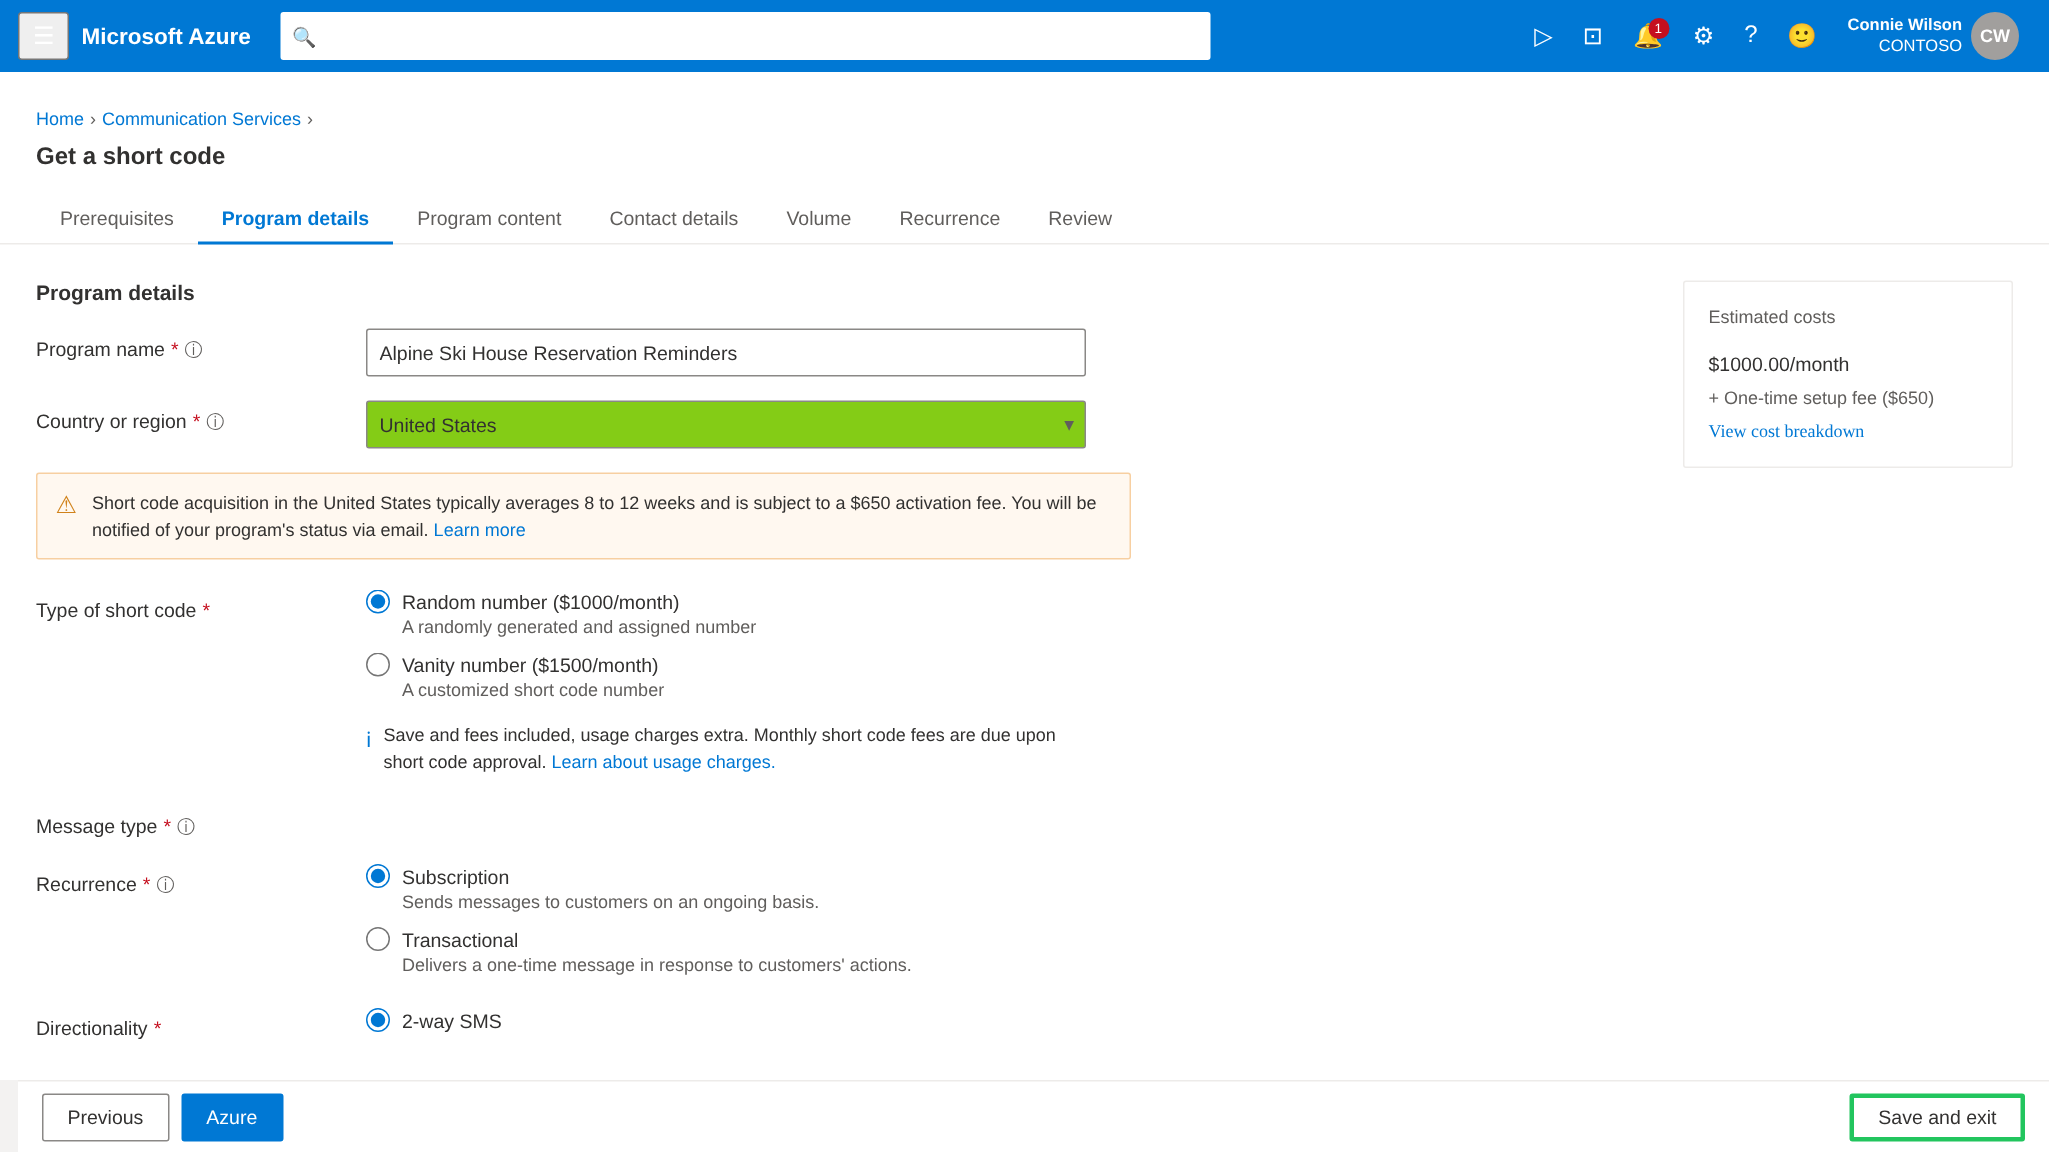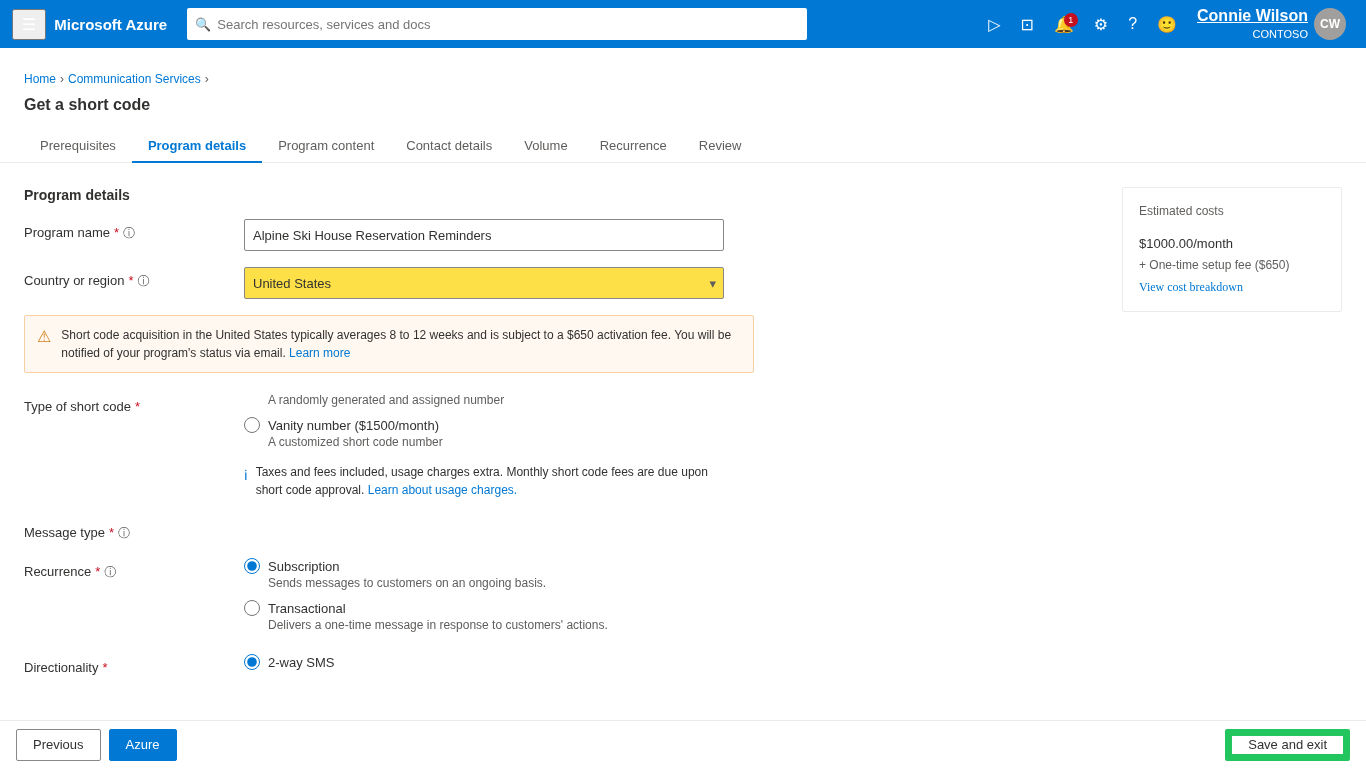--- a/index.html
+++ b/index.html
@@ -83,21 +83,21 @@
       align-items: center;
       gap: 6px;
       color: white;
       cursor: pointer;
       padding: 4px 8px;
     }
     .topnav-user-info {
       text-align: right;
       line-height: 1.3;
     }
-    .topnav-user-name { font-size: 16px; font-weight: 600; text-decoration: underline; }
+    .topnav-user-name { font-size: 11px; font-weight: 600; }
     .topnav-user-org { font-size: 11px; }
     .topnav-avatar {
       width: 32px;
       height: 32px;
       border-radius: 50%;
       background: #a19f9d;
       display: flex;
       align-items: center;
       justify-content: center;
       font-size: 12px;
@@ -209,21 +209,21 @@
     }
 
     .select-input {
       width: 100%;
       height: 32px;
       border: 1px solid #8a8886;
       border-radius: 2px;
       padding: 0 28px 0 8px;
       font-size: 13px;
       color: #323130;
-      background: #fde047;
+      background: #84cc16;
       appearance: none;
       cursor: pointer;
       outline: none;
     }
     .select-wrap {
       position: relative;
     }
     .select-wrap::after {
       content: '▾';
       position: absolute;
@@ -315,21 +315,21 @@
       color: #323130;
     }
     .cost-amount span { font-size: 13px; font-weight: 400; }
     .cost-setup { font-size: 12px; color: #605e5c; margin-top: 4px; }
     .cost-link { color: #0078d4; font-size: 12px; text-decoration: none; margin-top: 8px; display: block; font-family: Liberation Serif, serif; }
 
     
     .bottom-bar {
       position: fixed;
       bottom: 0;
-      left: 0;
+      left: 12px;
       right: 0;
       height: 48px;
       background: #fff;
       border-top: 1px solid #edebe9;
       display: flex;
       align-items: center;
       padding: 0 16px;
       gap: 8px;
       z-index: 100;
     }
@@ -346,34 +346,33 @@
       border: 1px solid #8a8886;
       color: #323130;
     }
     .btn-primary {
       background: #0078d4;
       border: 1px solid #0078d4;
       color: #fff;
     }
     .btn-save-exit {
       background: #fff;
-      border: 7px solid #22c55e;
+      border: 3px solid #22c55e;
       color: #323130;
       margin-left: auto;
     }
   </style>
 </head>
 <body>
 
 <nav class="topnav">
   <button class="topnav-hamburger">☰</button>
   <span class="topnav-title">Microsoft Azure</span>
   <div class="topnav-search">
     <span style="color:#605e5c;">🔍</span>
-    <input type="text" placeholder="Search resources, services and docs" style="">
   </div>
   <div class="topnav-icons">
     <button class="topnav-icon-btn" title="Cloud Shell">
       <span>▷</span>
     </button>
     <button class="topnav-icon-btn" title="Portal settings">
       <span>⊡</span>
     </button>
     <button class="topnav-icon-btn" title="Notifications">
       <span>🔔</span>
@@ -462,36 +461,40 @@
 
       <div class="form-row">
         <label class="form-label">
           <span>Type of short code</span>
           <span class="required">*</span>
         </label>
         <div class="form-control-wrap">
           <div class="radio-group">
 
             <div class="radio-item">
+              <div class="radio-row">
+                <input type="radio" name="shortcode_type" class="radio-input" checked="" style="">
+                <span class="radio-label">Random number ($1000/month)</span>
+              </div>
               <div class="radio-desc">A randomly generated and assigned number</div>
             </div>
 
             <div class="radio-item">
               <div class="radio-row">
                 <input type="radio" name="shortcode_type" class="radio-input" style="">
                 <span class="radio-label">Vanity number ($1500/month)</span>
               </div>
               <div class="radio-desc">A customized short code number</div>
             </div>
           </div>
 
           <div class="info-box">
             <span class="info-icon-blue">ℹ</span>
             <div class="info-text">
-              <span>Taxes and fees included, usage charges extra. Monthly short code fees are due upon short code approval.</span>
+              <span>Save and fees included, usage charges extra. Monthly short code fees are due upon short code approval.</span>
               <a href="#">Learn about usage charges.</a>
             </div>
           </div>
         </div>
       </div>
 
       <div class="form-row">
         <label class="form-label">
           <span>Message type</span>
           <span class="required">*</span>

